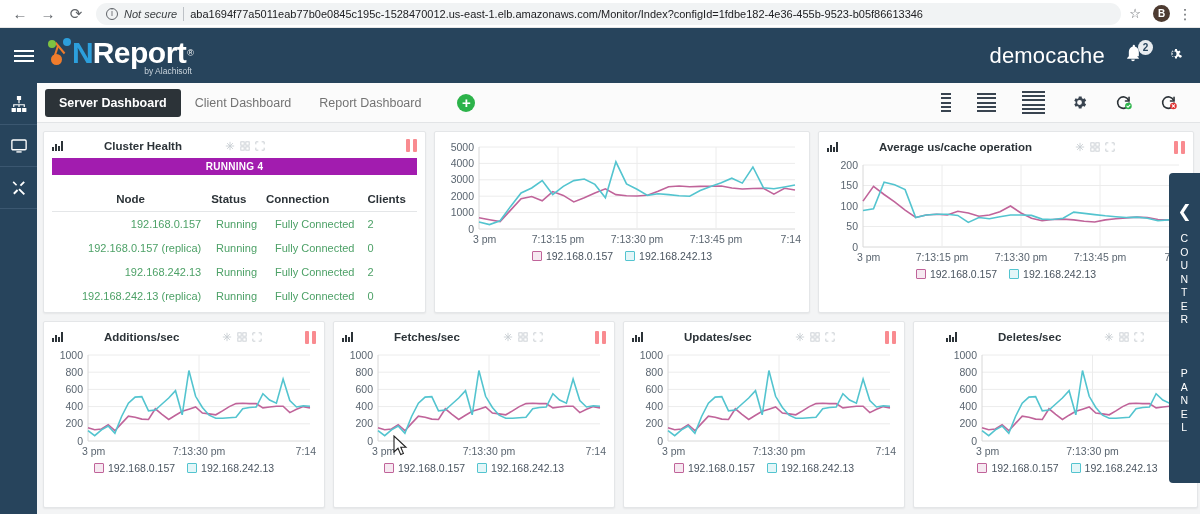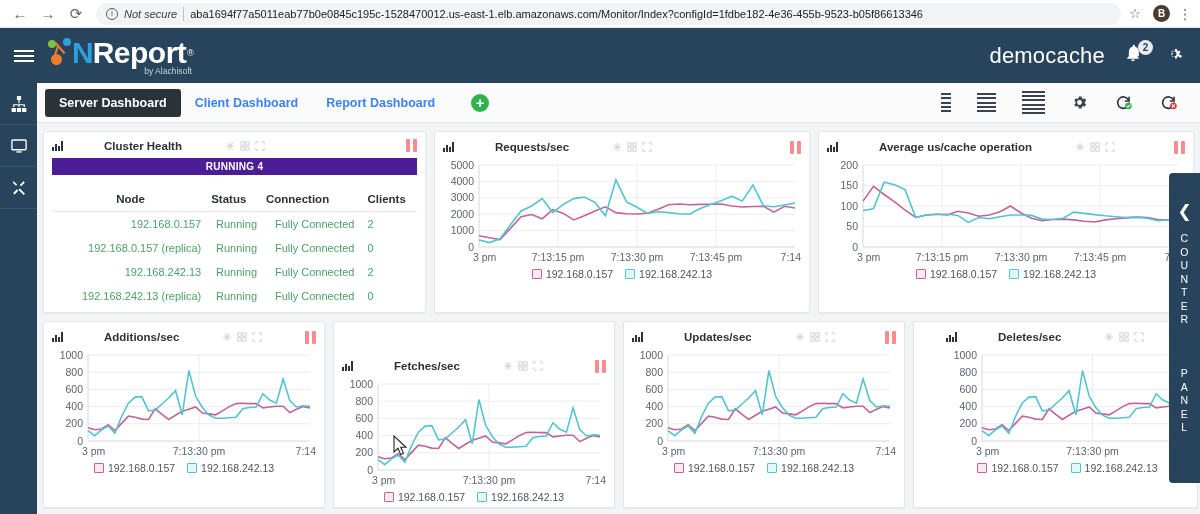--- a/index.html
+++ b/index.html
@@ -98,21 +98,21 @@
   .content {
     flex: 1; background: #f3f4f5; position: relative; overflow: hidden;
   }
 
   
   .tabbar {
     height: 40px; background: #fbfbfb; display: flex; align-items: center;
     border-bottom: 1px solid #e2e4e6; padding-left: 8px;
   }
   .tab {
-    font-size: 12.5px; color: #3b82f6; padding: 7px 14px; font-weight: bold;
+    font-size: 12.5px; color: #737373; padding: 7px 14px; font-weight: normal;
     white-space: nowrap;
   }
   .tab.active {
     background: #2c3338; color: #ffffff; font-weight: bold; border-radius: 3px;
   }
   .plus-circle {
     width: 18px; height: 18px; border-radius: 50%; background: #2cb34a;
     color: #fff; display: flex; align-items: center; justify-content: center;
     font-size: 15px; font-weight: bold; margin-left: 22px; line-height: 1;
   }
@@ -148,21 +148,21 @@
   .chart-ico i:nth-child(4) { left: 9px; height: 10px; }
   .head-tools { display: flex; gap: 5px; margin-left: 7px; align-items: center; }
   .ht { width: 10px; height: 10px; opacity: 0.45; }
   .pause {
     margin-left: auto; display: flex; gap: 3px;
   }
   .pause i { display: block; width: 4px; height: 13px; background: #f98b90; border-radius: 1px; }
 
   
   .running-bar {
-    background: #4c1d95; color: #ffffff; font-size: 10px; font-weight: bold;
+    background: #a21caf; color: #ffffff; font-size: 10px; font-weight: bold;
     text-align: center; padding: 3px 0; margin-top: 5px; letter-spacing: 0.3px;
   }
   table.nodes { width: 100%; border-collapse: collapse; margin-top: 12px; }
   table.nodes th {
     font-size: 11.5px; color: #2c3338; font-weight: bold; padding: 6px 2px 6px 2px;
     text-align: left; border-bottom: 1px solid #e4e6e8;
   }
   table.nodes td {
     font-size: 11px; color: #4da167; padding: 6px 2px; text-align: center;
     white-space: nowrap;
@@ -409,47 +409,20 @@
                 <td class="node">192.168.242.13 (replica)</td>
                 <td>Running</td>
                 <td>Fully Connected</td>
                 <td class="clients">0</td>
               </tr>
             </tbody>
           </table>
         </div>
 
         <div class="panel chartpanel" style="width:376px;height:182px;">
-            <div class="panel-head">
-              <span class="chart-ico">
-                <i></i>
-                <i></i>
-                <i></i>
-                <i></i>
-              </span>
-              <span class="panel-title">Requests/sec</span>
-              <span class="head-tools">
-                <svg class="ht" viewBox="0 0 12 12">
-                  <path d="M1 6h10M6 1v10M2.5 2.5l7 7M9.5 2.5l-7 7" stroke="#8b96a0" stroke-width="1.1" fill="none"></path>
-                </svg>
-                <svg class="ht" viewBox="0 0 12 12">
-                  <rect x="1" y="1" width="4" height="4" fill="none" stroke="#8b96a0" stroke-width="1.1"></rect>
-                  <rect x="7" y="1" width="4" height="4" fill="none" stroke="#8b96a0" stroke-width="1.1"></rect>
-                  <rect x="1" y="7" width="4" height="4" fill="none" stroke="#8b96a0" stroke-width="1.1"></rect>
-                  <rect x="7" y="7" width="4" height="4" fill="none" stroke="#8b96a0" stroke-width="1.1"></rect>
-                </svg>
-                <svg class="ht" viewBox="0 0 12 12">
-                  <path d="M1 4V1h3M11 4V1H8M1 8v3h3M11 8v3H8" stroke="#8b96a0" stroke-width="1.2" fill="none"></path>
-                </svg>
-              </span>
-              <span class="pause">
-                <i></i>
-                <i></i>
-              </span>
-            </div>
             <svg class="chart-area" width="358" height="108">
               <text class="axis-text" x="31" y="91.5" text-anchor="end">0</text>
               <line class="grid-line" x1="36" y1="71.6" x2="352" y2="71.6"></line>
               <text class="axis-text" x="31" y="75.1" text-anchor="end">1000</text>
               <line class="grid-line" x1="36" y1="55.2" x2="352" y2="55.2"></line>
               <text class="axis-text" x="31" y="58.7" text-anchor="end">2000</text>
               <line class="grid-line" x1="36" y1="38.8" x2="352" y2="38.8"></line>
               <text class="axis-text" x="31" y="42.3" text-anchor="end">3000</text>
               <line class="grid-line" x1="36" y1="22.4" x2="352" y2="22.4"></line>
               <text class="axis-text" x="31" y="25.9" text-anchor="end">4000</text>
@@ -598,21 +571,21 @@
               <span class="leg">
                 <span class="leg-sw pink"></span>
                 <span class="leg-lbl">192.168.0.157</span>
               </span>
               <span class="leg">
                 <span class="leg-sw cyan"></span>
                 <span class="leg-lbl">192.168.242.13</span>
               </span>
             </div>
           </div>
-        <div class="panel chartpanel" style="width:285px;height:187px;justify-content:flex-end;">
+        <div class="panel chartpanel" style="width:285px;height:187px;">
             <div class="panel-head">
               <span class="chart-ico">
                 <i></i>
                 <i></i>
                 <i></i>
                 <i></i>
               </span>
               <span class="panel-title">Fetches/sec</span>
               <span class="head-tools">
                 <svg class="ht" viewBox="0 0 12 12">

